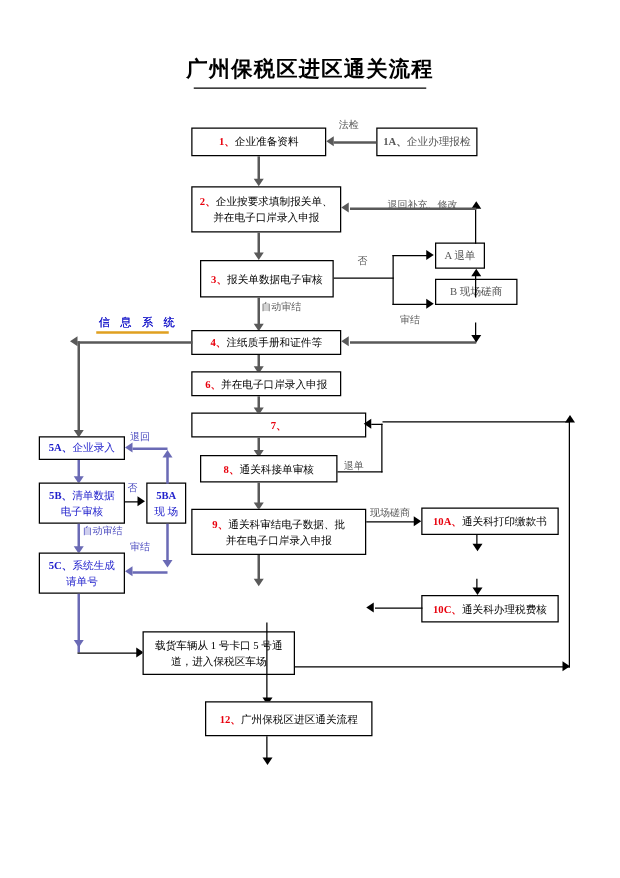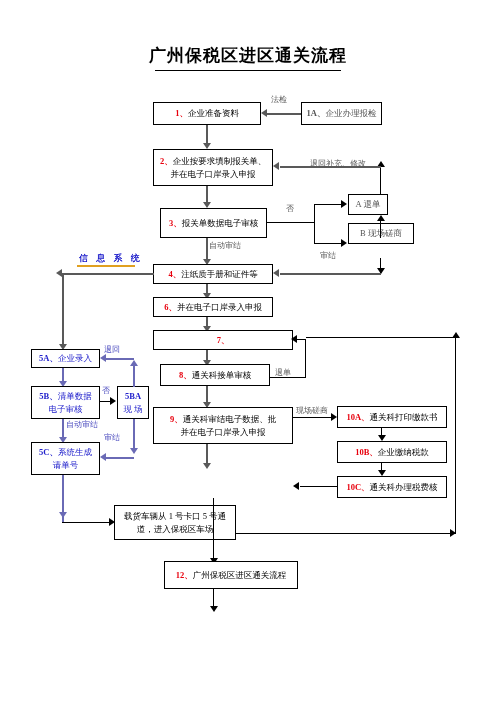--- a/index.html
+++ b/index.html
@@ -201,24 +201,20 @@
   <div class="lbl" style="left:296px;top:405px;">现场磋商</div>
 
   <div class="box red" style="left:337px;top:406px;width:110px;height:22px;">
     <span class="num">10A、</span>
     <span>通关科打印缴款书</span>
   </div>
 
   <div class="lnk vb" style="left:381px;top:428px;height:11px;"></div>
   <div class="ar ar-d k" style="left:378px;top:435px;"></div>
 
-  <div class="box red" style="left:337px;top:441px;width:110px;height:22px;">
-    <span class="num">10B、</span>
-    <span>企业缴纳税款</span>
-  </div>
 
   <div class="lnk vb" style="left:381px;top:463px;height:11px;"></div>
   <div class="ar ar-d k" style="left:378px;top:470px;"></div>
 
   <div class="box red" style="left:337px;top:476px;width:110px;height:22px;">
     <span class="num">10C、</span>
     <span>通关科办理税费核</span>
   </div>
 
   <div class="ln vh" style="left:206px;top:444px;height:22px;"></div>

